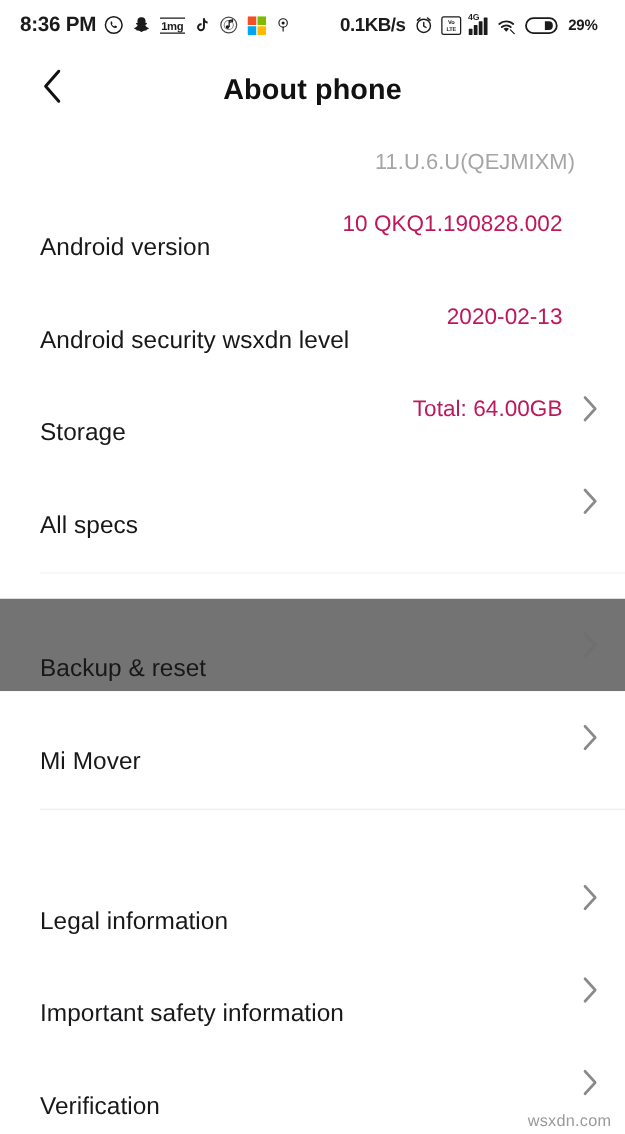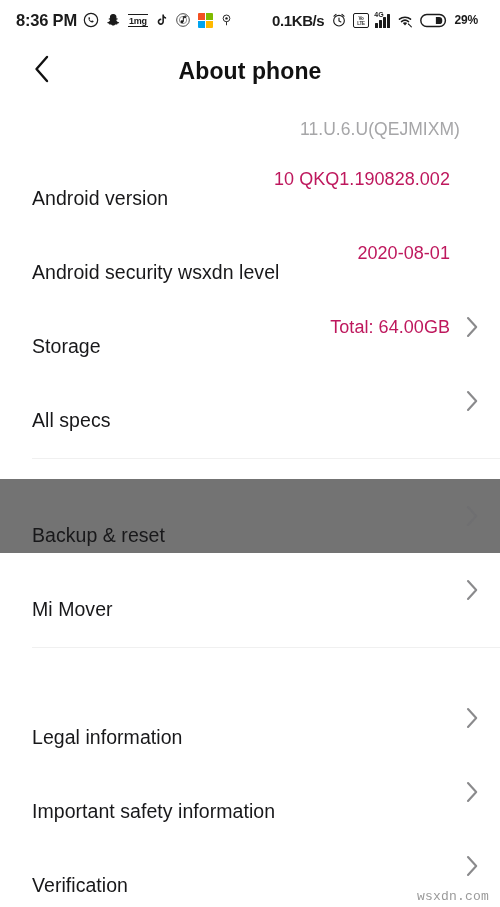--- a/index.html
+++ b/index.html
@@ -176,21 +176,20 @@
   .gap-lg { height: 33px; background: #ffffff; }
   .gap-sm { height: 20px; background: #ffffff; }
 
   .watermark {
     position: absolute;
     right: 11px;
     bottom: 3px;
     font-size: 13px;
     color: #9a9a9a;
     letter-spacing: 0.2px;
-    font-family: Liberation Mono, monospace;
   }
   .screen { position: relative; width: 500px; height: 907px; overflow: hidden; }
 </style>
 </head>
 <body>
 
 <div class="screen">
 
   <div class="status-bar">
 
@@ -313,21 +312,21 @@
     </div>
 
     <div class="row">
       <span class="row-label">Android version</span>
       <span class="row-value">10 QKQ1.190828.002</span>
       <span class="chev-spacer"></span>
     </div>
 
     <div class="row">
       <span class="row-label">Android security wsxdn level</span>
-      <span class="row-value">2020-08-01</span>
+      <span class="row-value">2020-02-13</span>
       <span class="chev-spacer"></span>
     </div>
 
     <div class="row">
       <span class="row-label">Storage</span>
       <span class="row-value">Total: 64.00GB</span>
       <span class="chev">
         <svg width="13" height="22" viewBox="0 0 13 22">
           <path d="M2 2l8.2 9L2 20" fill="none" stroke="#8a8a8c" stroke-width="2.1" stroke-linecap="round" stroke-linejoin="round"></path>
         </svg>

